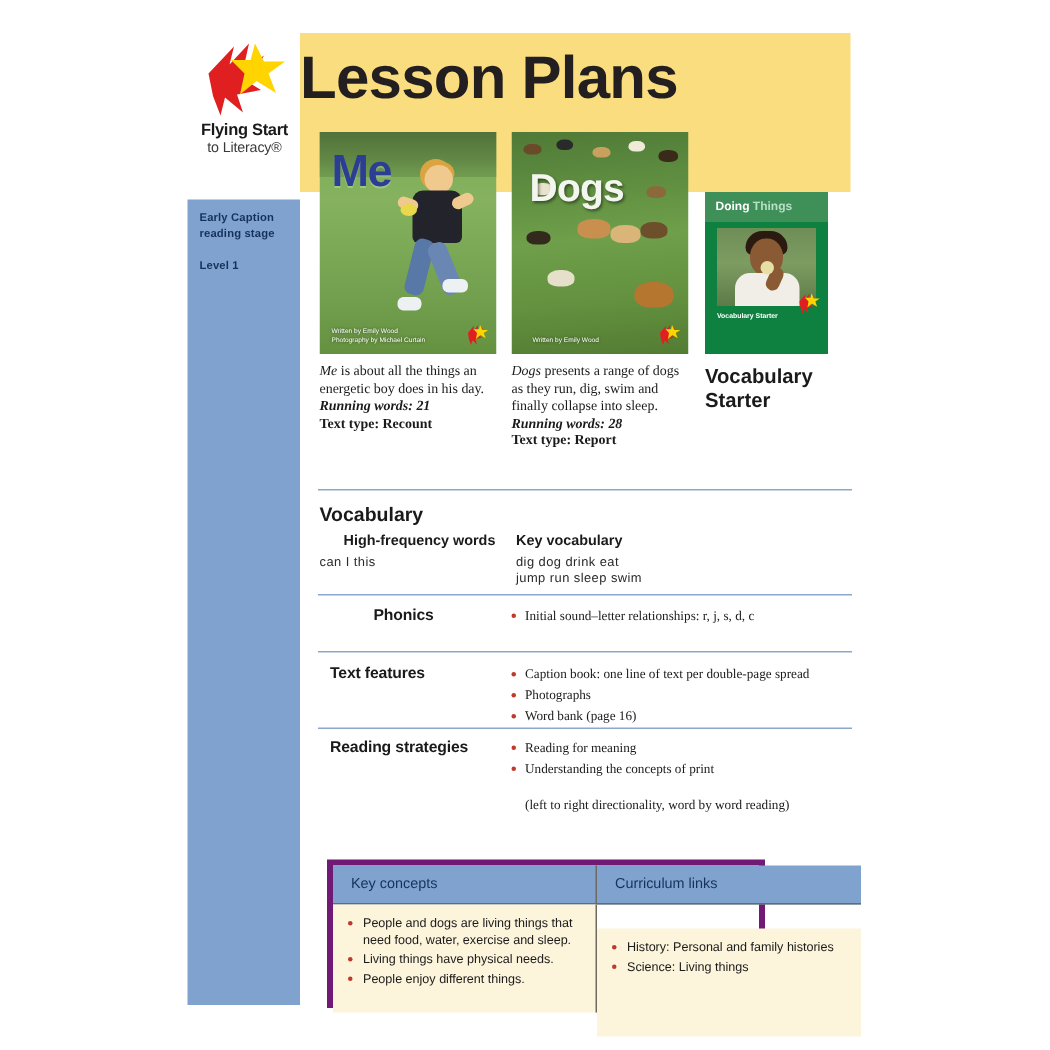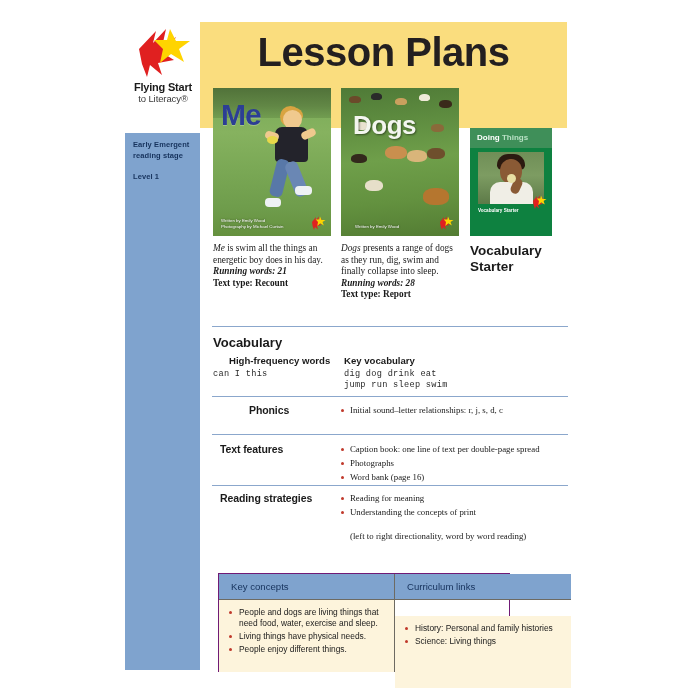--- a/index.html
+++ b/index.html
@@ -16,21 +16,21 @@
   
   .logo-wrap{position:absolute;left:127px;top:27px;width:72px;height:96px;}
   .logo-mark{position:absolute;left:9px;top:0;width:56px;height:54px;}
   .logo-name{position:absolute;left:0;top:54px;width:72px;text-align:center;
       font-size:11px;font-weight:bold;color:#1a1a1a;letter-spacing:-.2px;line-height:12px;}
   .logo-sub{position:absolute;left:0;top:66px;width:72px;text-align:center;
       font-size:9.5px;color:#3a3a3a;letter-spacing:-.1px;}
 
   
   .yellow-band{position:absolute;left:200px;top:22px;width:367px;height:106px;background:#fadd7e;}
-  .title{position:absolute;left:200px;top:30px;width:367px;text-align:center;
+  .title{position:absolute;left:200px;top:30px;width:367px;
       font-size:40px;font-weight:bold;color:#231f20;letter-spacing:-.5px;}
 
   
   .cover{position:absolute;overflow:hidden;}
   .cover-me{left:213px;top:88px;width:118px;height:148px;}
   .cover-dogs{left:341px;top:88px;width:118px;height:148px;}
   .cover-voc{left:470px;top:128px;width:82px;height:108px;}
 
   
   .me-bg{position:absolute;inset:0;background:
@@ -88,33 +88,33 @@
   .blurb-dogs{left:341px;top:243px;}
   .blurb em{font-style:italic;}
   .blurb .bold-it{font-style:italic;font-weight:bold;}
   .blurb .bold{font-weight:bold;}
 
   
   .rule{position:absolute;left:212px;width:356px;height:1px;background:#8ba7cc;}
   .sec-label{position:absolute;font-size:10.5px;font-weight:bold;color:#1a1a1a;letter-spacing:-.1px;}
   .sec-head{position:absolute;font-size:13px;font-weight:bold;color:#1a1a1a;}
   .col-head{position:absolute;font-size:9.6px;font-weight:bold;color:#1a1a1a;}
-  .word-row{position:absolute;font-family:Liberation Mono, monospace;font-size:8.6px;color:#2a2a2a;
+  .word-row{position:absolute;font-family:Liberation Sans, sans-serif;font-size:8.6px;color:#2a2a2a;
       line-height:11px;letter-spacing:.3px;}
   .bullets{position:absolute;font-family:"Liberation Serif",serif;font-size:8.8px;color:#1a1a1a;
       line-height:12px;}
   .bullets li{list-style:none;position:relative;margin:0 0 2px 0;padding-left:9px;}
   .bullets li:before{content:"";position:absolute;left:0;top:4.5px;width:3px;height:3px;
       border-radius:50%;background:#c0392b;}
   .bullets ul{margin:0;padding:0;}
   .sub-line{display:block;padding-left:0;margin-top:12px;}
 
   
   .btable{position:absolute;left:218px;top:573px;width:292px;height:99px;
-      border:1px solid #701a75;box-sizing:border-box;}
+      border:4px solid #701a75;box-sizing:border-box;}
   .bt-head{position:absolute;top:0;height:26px;background:#7fa3ce;box-sizing:border-box;}
   .bt-head.left{left:0;width:176px;border-right:1px solid #6d6a62;border-bottom:1px solid #6d6a62;}
   .bt-head.right{left:176px;width:176px;border-bottom:1px solid #6d6a62;}
   .bt-head span{position:absolute;left:12px;top:7px;font-size:9.6px;color:#16325c;}
   .bt-body{position:absolute;top:26px;height:72px;background:#fdf4dc;box-sizing:border-box;}
   .bt-body.left{left:0;width:176px;border-right:1px solid #6d6a62;}
   .bt-body.right{left:176px;width:176px;margin-top:16px;}
   .bt-list{position:absolute;left:10px;top:7px;width:160px;font-size:8.4px;color:#1a1a1a;
       line-height:11px;margin:0;padding:0;}
   .bt-list li{list-style:none;position:relative;padding-left:10px;margin-bottom:2px;}
@@ -132,21 +132,21 @@
         <path d="M3 22 L20 4 L17 16 L30 2 L26 20 L40 10 L30 28 L38 33 L22 36 L26 48 L14 38 L11 50 L6 37 Z" fill="#e02020"></path>
         <path d="M34 2 L40 14 L54 14 L43 22 L48 35 L35 27 L24 36 L27 22 L18 13 L31 13 Z" fill="#ffd400"></path>
       </svg>
     </div>
     <div class="logo-name">Flying Start</div>
     <div class="logo-sub">to Literacy®</div>
   </div>
 
   <div class="sidebar"></div>
   <div class="sidebar-text">
-    <div>Early Emergent</div>
+    <div>Early Caption</div>
     <div>reading stage</div>
     <div class="sidebar-level">Level 1</div>
   </div>
 
   <div class="yellow-band"></div>
   <div class="title">Lesson Plans</div>
 
   <div class="cover cover-me">
     <div class="me-bg"></div>
     <div class="me-tree"></div>
@@ -223,21 +223,21 @@
         <path d="M9 0.5 L10.5 4 L14.5 4 L11.5 6 L12.8 9.5 L9.3 7.3 L6.3 10 L7 6 L4.8 3.5 L8.4 3.5 Z" fill="#ffd400"></path>
       </svg>
     </div>
   </div>
   <div class="voc-caption">
     <div>Vocabulary</div>
     <div>Starter</div>
   </div>
 
   <div class="blurb blurb-me">
-    <span><em>Me</em><span> is swim all the things an energetic boy does in his day.</span></span>
+    <span><em>Me</em><span> is about all the things an energetic boy does in his day.</span></span>
     <div class="bold-it">Running words: 21</div>
     <div class="bold">Text type: Recount</div>
   </div>
   <div class="blurb blurb-dogs">
     <span><em>Dogs</em><span> presents a range of dogs as they run, dig, swim and finally collapse into sleep.</span></span>
     <div class="bold-it">Running words: 28</div>
     <div class="bold">Text type: Report</div>
   </div>
 
   <div class="rule" style="top:326px;"></div>

